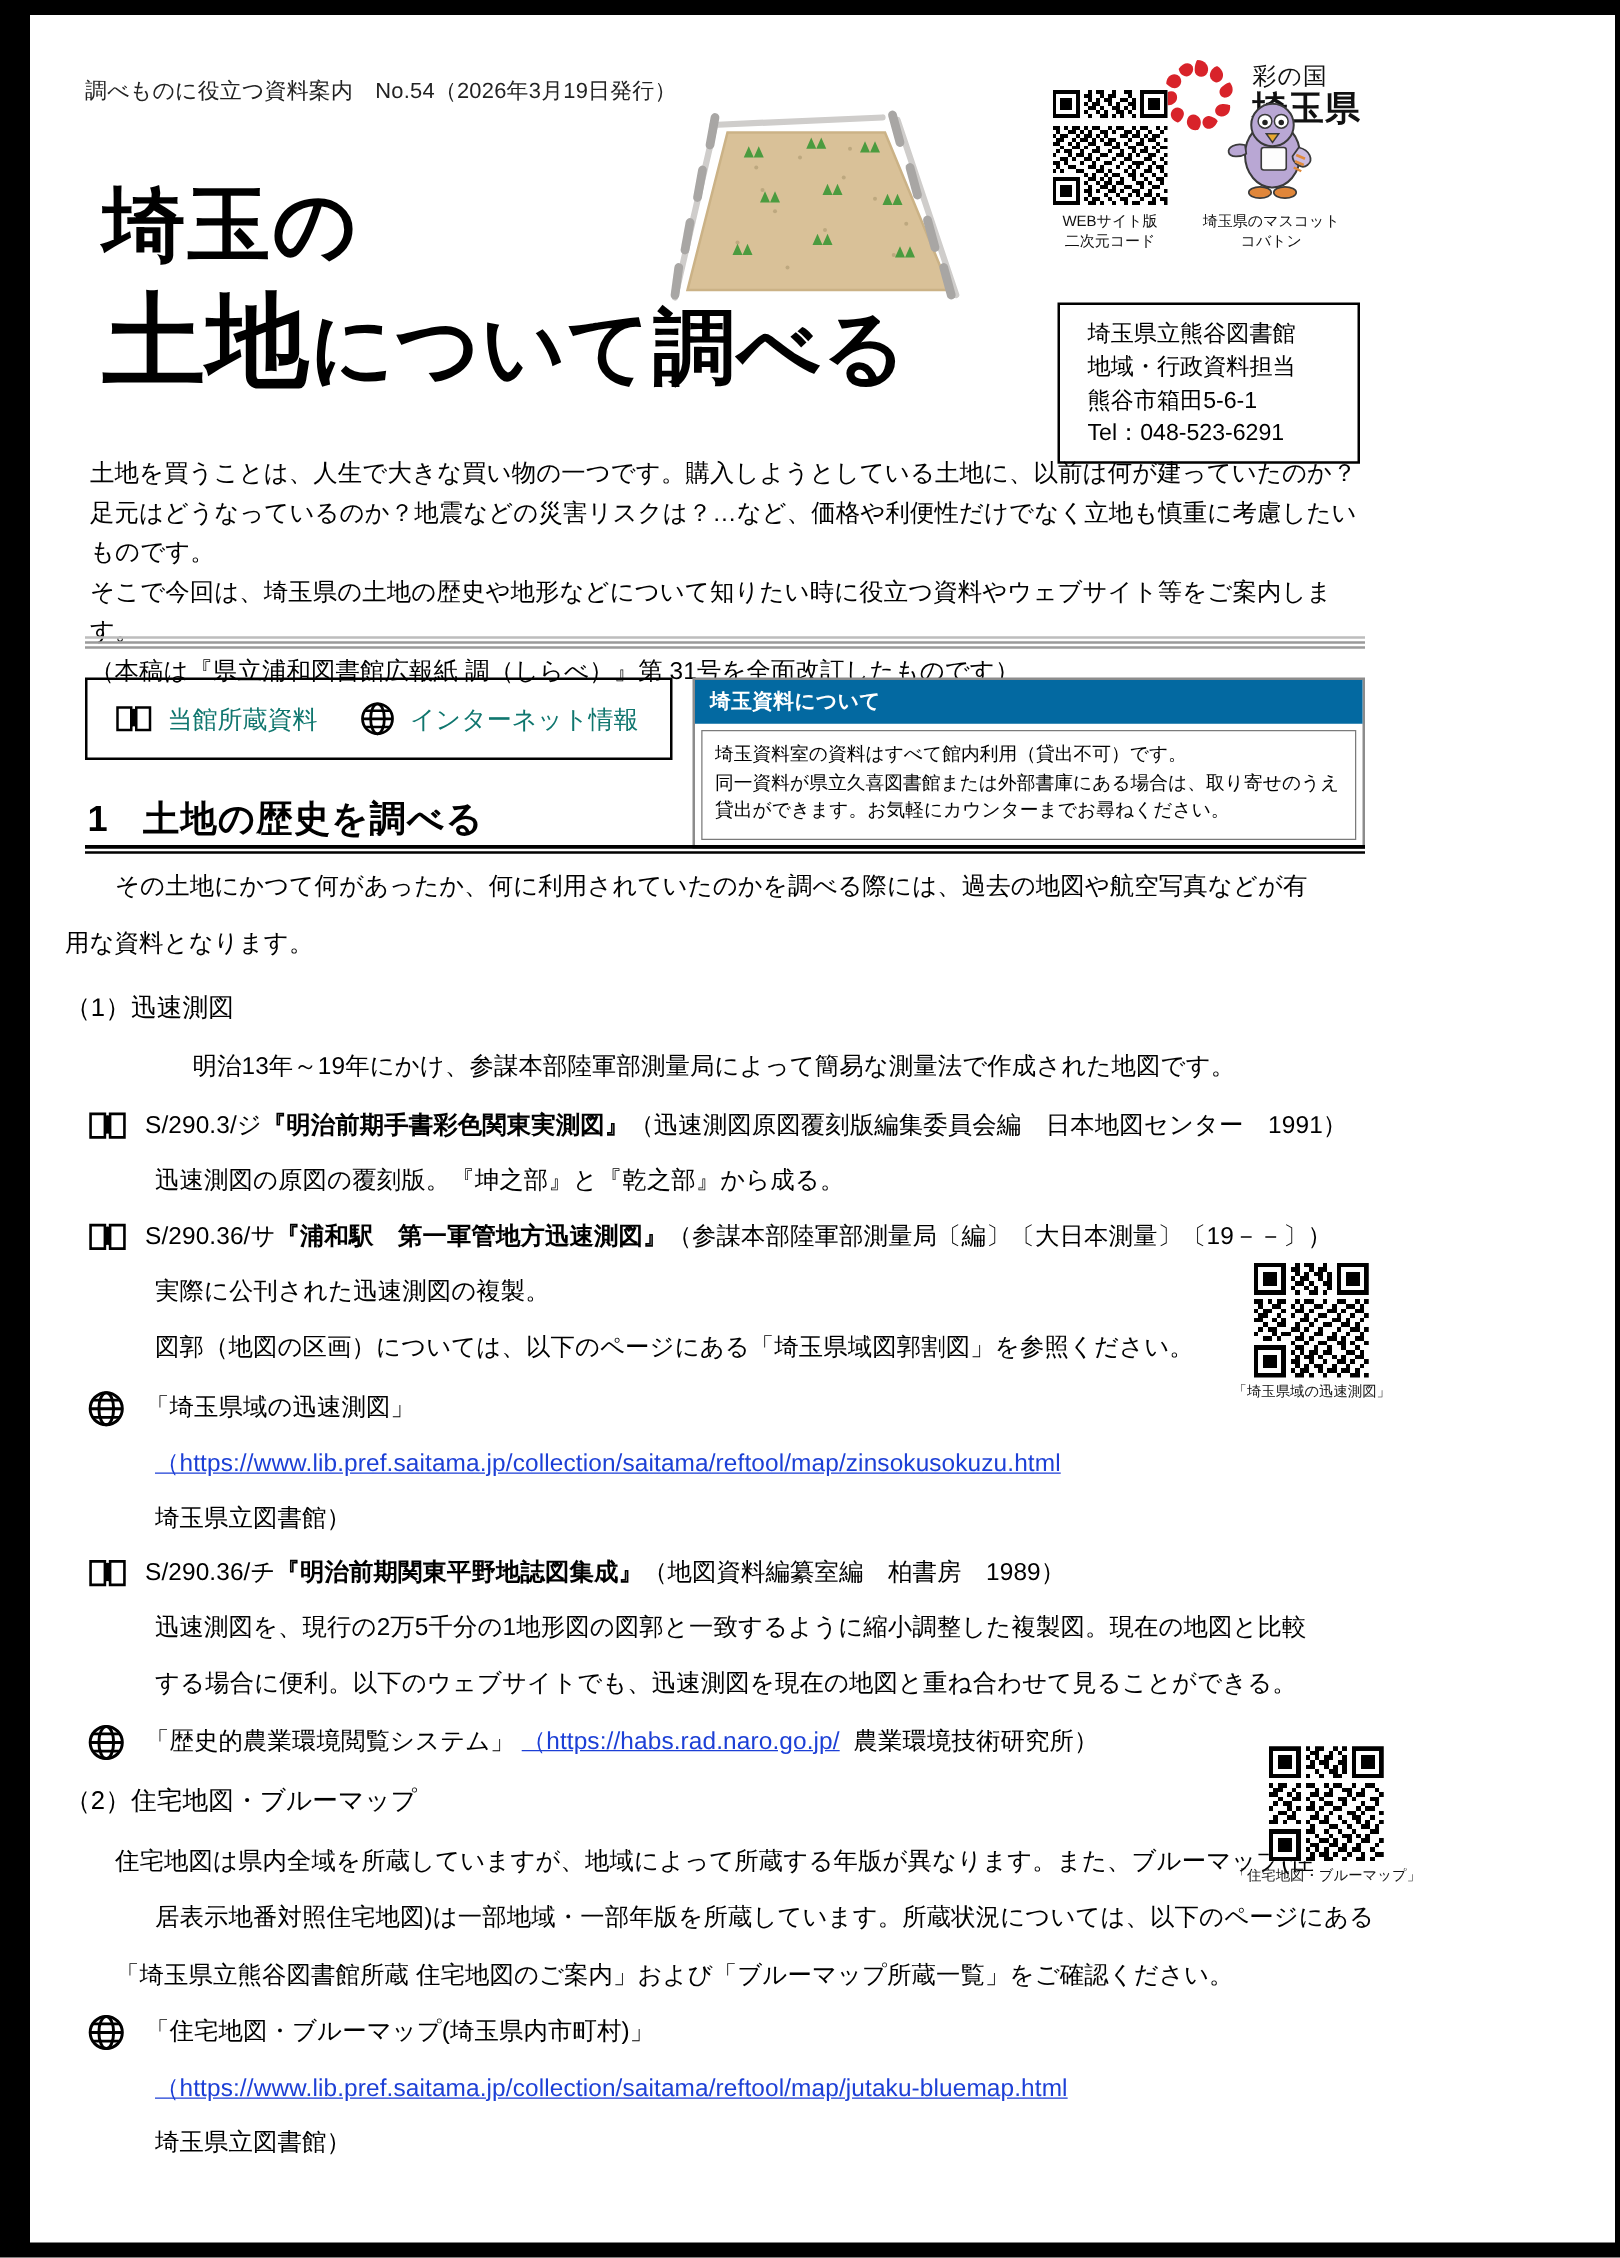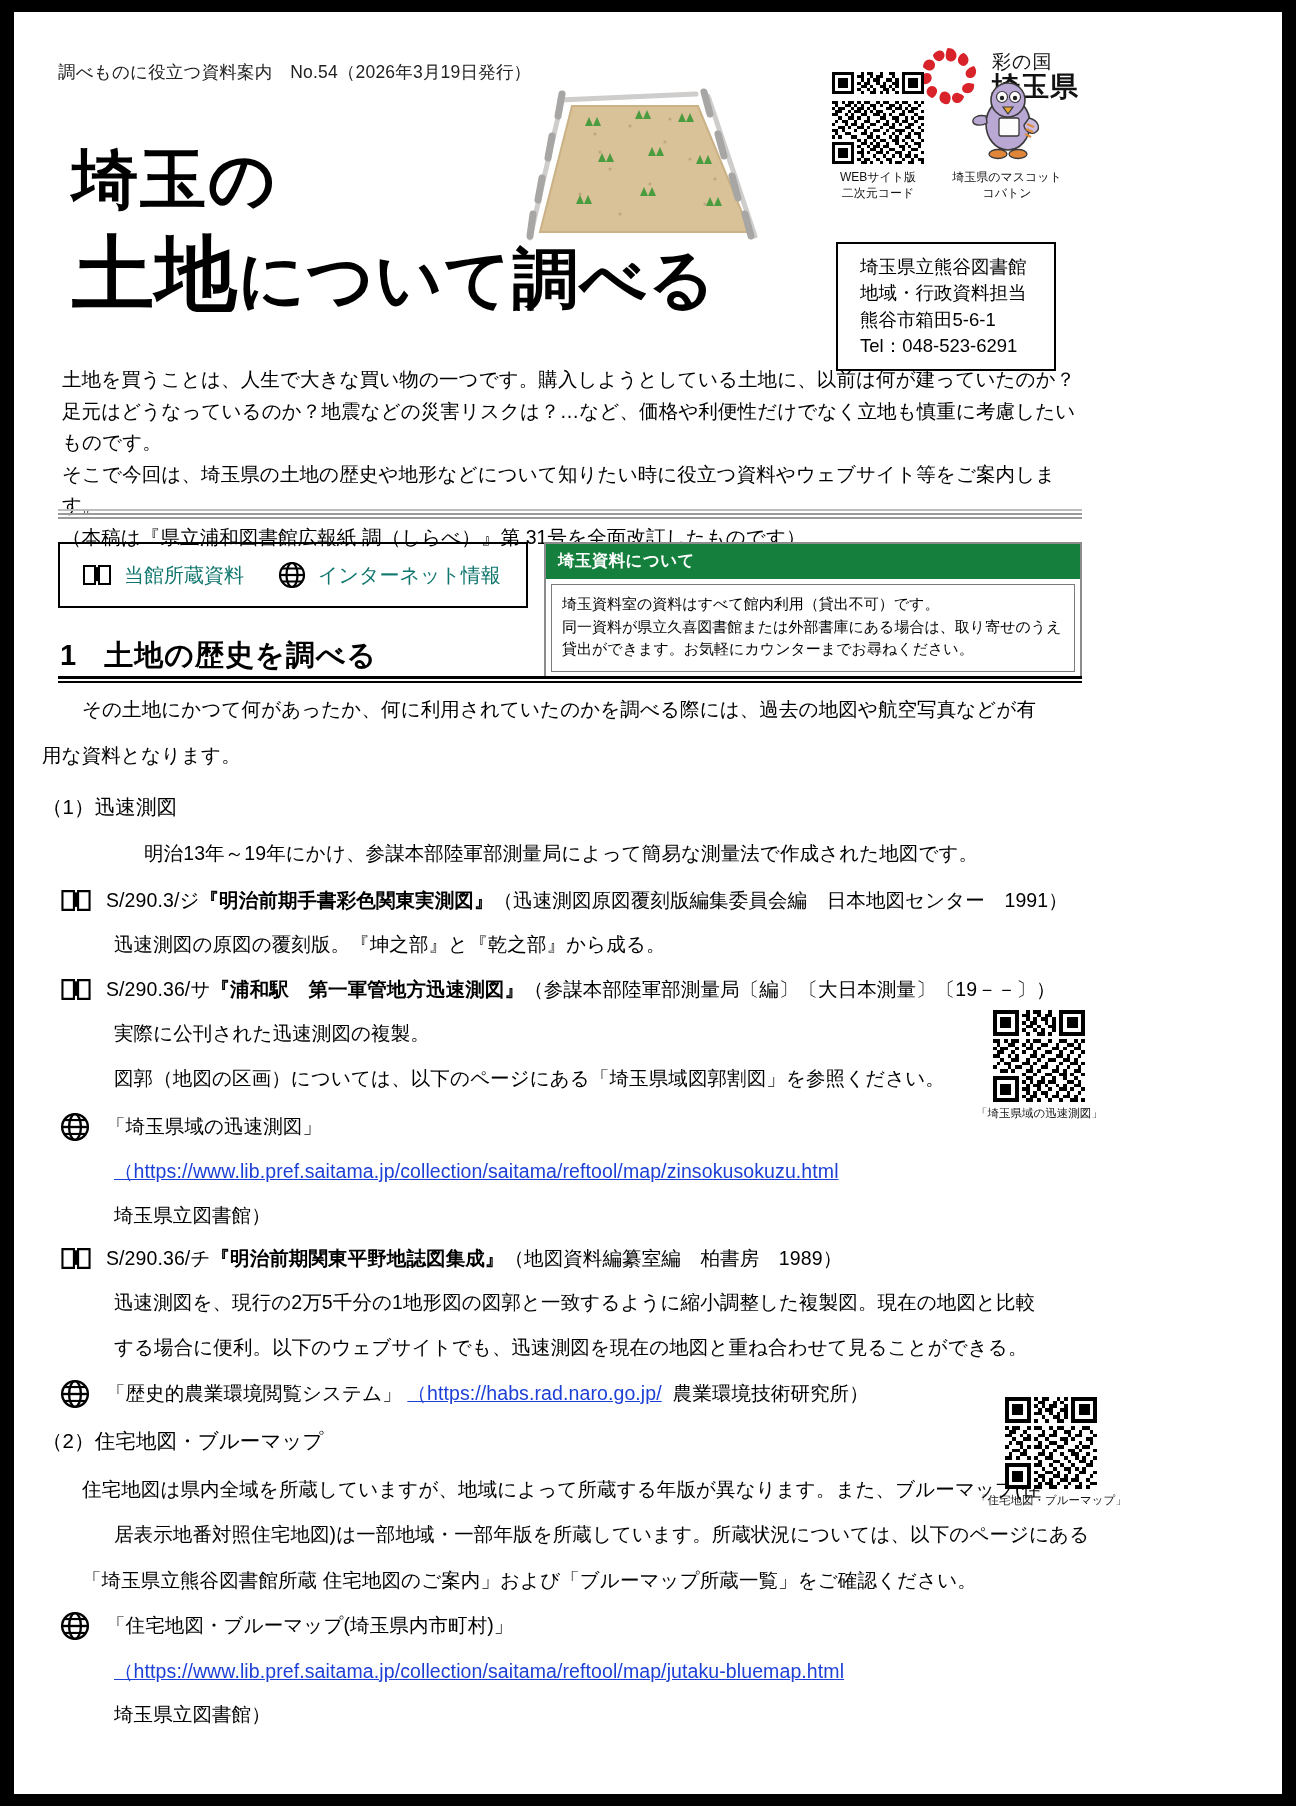--- a/index.html
+++ b/index.html
@@ -6,21 +6,21 @@
   html, body { margin: 0; padding: 0; }
   body {
     width: 1296px;
     height: 1806px;
     background: #000;
     font-family: "Liberation Sans", "DejaVu Sans", sans-serif;
     overflow: hidden;
   }
   .page {
     position: absolute;
-    left: 14px; top: 12px;
+    left: 24px; top: 12px;
     width: 1268px; height: 1782px;
     background: #fff;
   }
 
   
   .issue-line {
     position: absolute; left: 44px; top: 48px;
     font-size: 17.5px; color: #222; letter-spacing: .2px;
     white-space: nowrap;
   }
@@ -60,21 +60,21 @@
   .sainokuni {
     position: absolute; left: 900px; top: 34px;
     display: flex; align-items: center; gap: 10px;
   }
   .sainokuni-txt { line-height: 1.05; }
   .sainokuni-txt .s1 { font-size: 19px; color: #111; letter-spacing: 1px; }
   .sainokuni-txt .s2 { font-size: 28px; font-weight: 700; color: #111; letter-spacing: 1px; }
 
   .contact-box {
     position: absolute; left: 822px; top: 230px;
-    width: 220px; padding: 10px 0 10px 22px;
+    width: 242px; padding: 10px 0 10px 22px;
     border: 2.2px solid #000;
     font-size: 18.5px; line-height: 1.42; color: #000;
   }
 
   
   .intro {
     position: absolute; left: 48px; top: 352px; width: 1022px;
     font-size: 19.5px; line-height: 1.62; color: #000;
     letter-spacing: .1px;
   }
@@ -98,21 +98,21 @@
   }
   .legend-item { display: flex; align-items: center; gap: 12px; }
   .legend-item span { font-size: 20px; color: #0f766e; }
 
   .notice {
     position: absolute; left: 530px; top: 530px;
     width: 538px;
     border: 2.2px solid #8c8c8c;
   }
   .notice-head {
-    background: #15803d; color: #fff;
+    background: #0369a1; color: #fff;
     font-size: 16.5px; font-weight: 700;
     padding: 6px 0 7px 12px; letter-spacing: .4px;
   }
   .notice-body {
     background: #fff; margin: 5px; padding: 8px 10px 10px 10px;
     border: 1.6px solid #7b7b7b;
     font-size: 15px; line-height: 1.5; color: #000;
   }
   .notice-body div { white-space: nowrap; }
 

